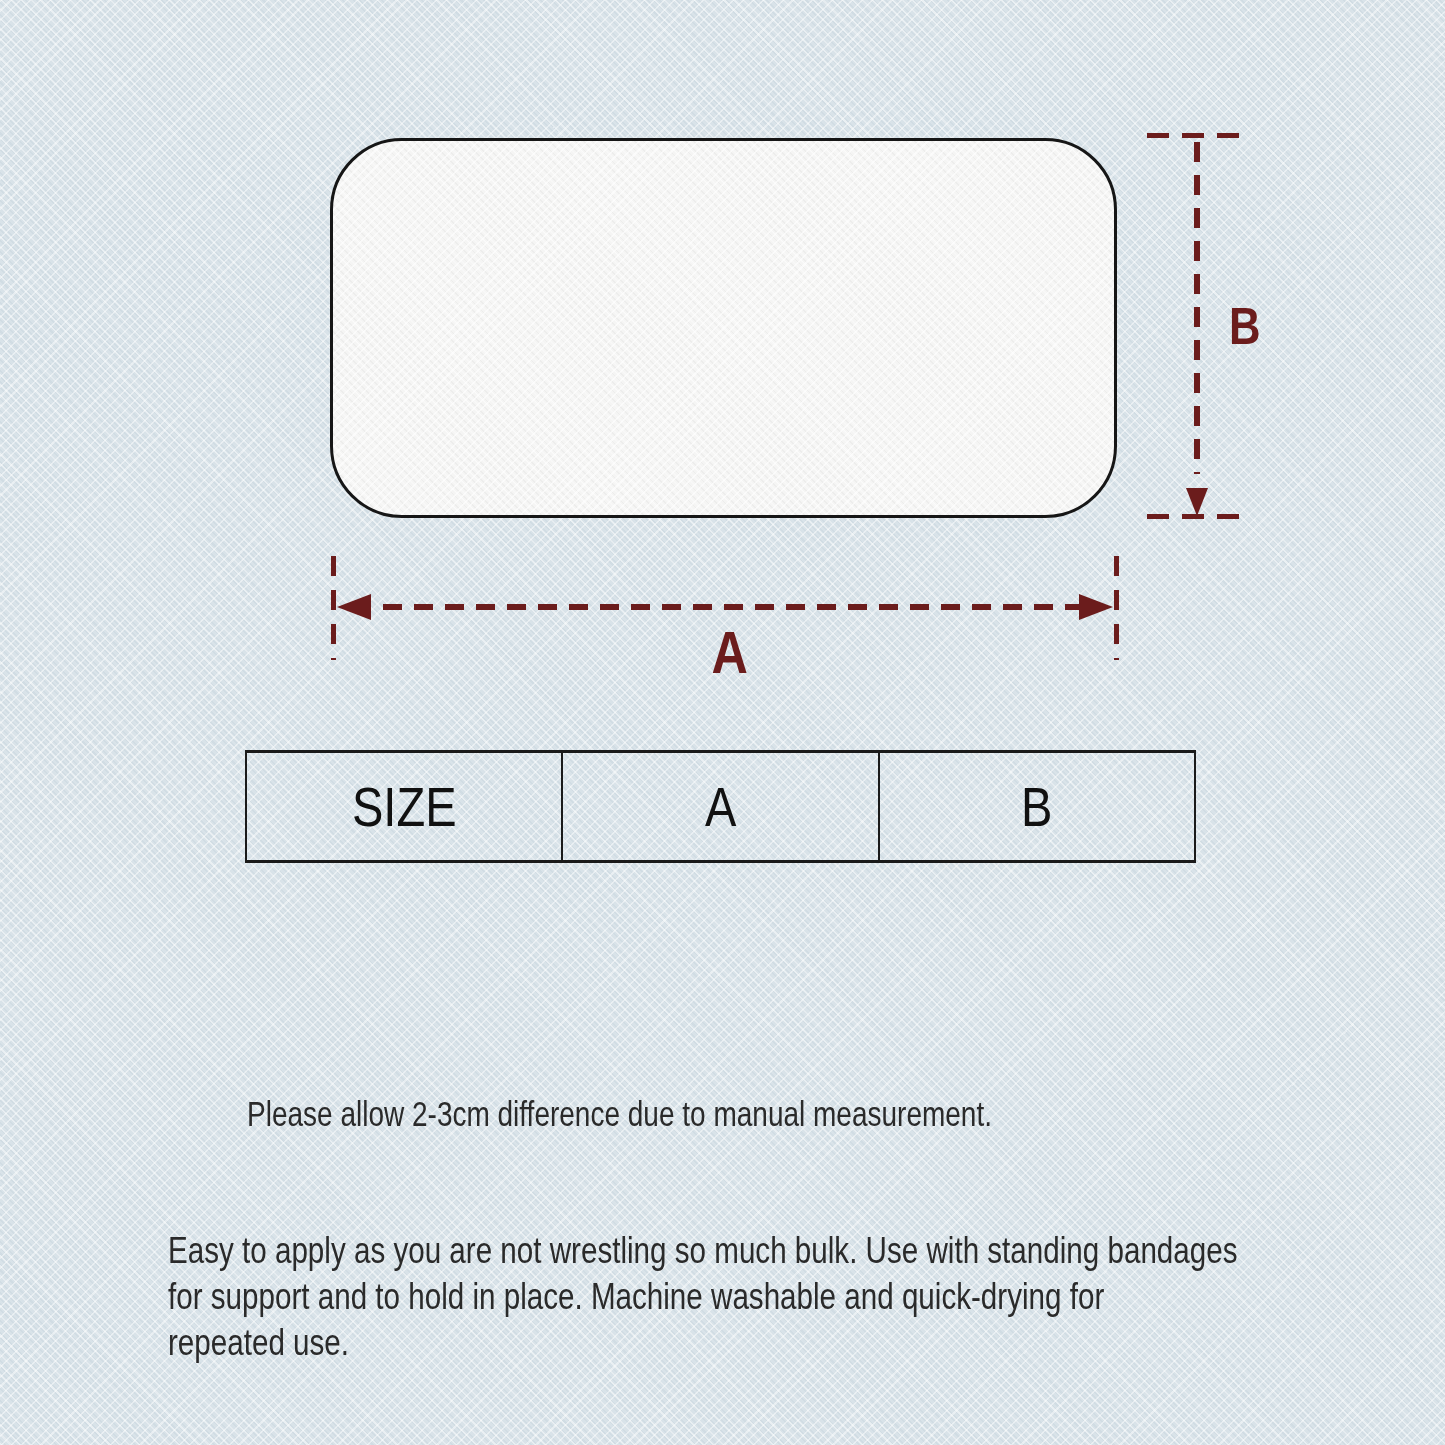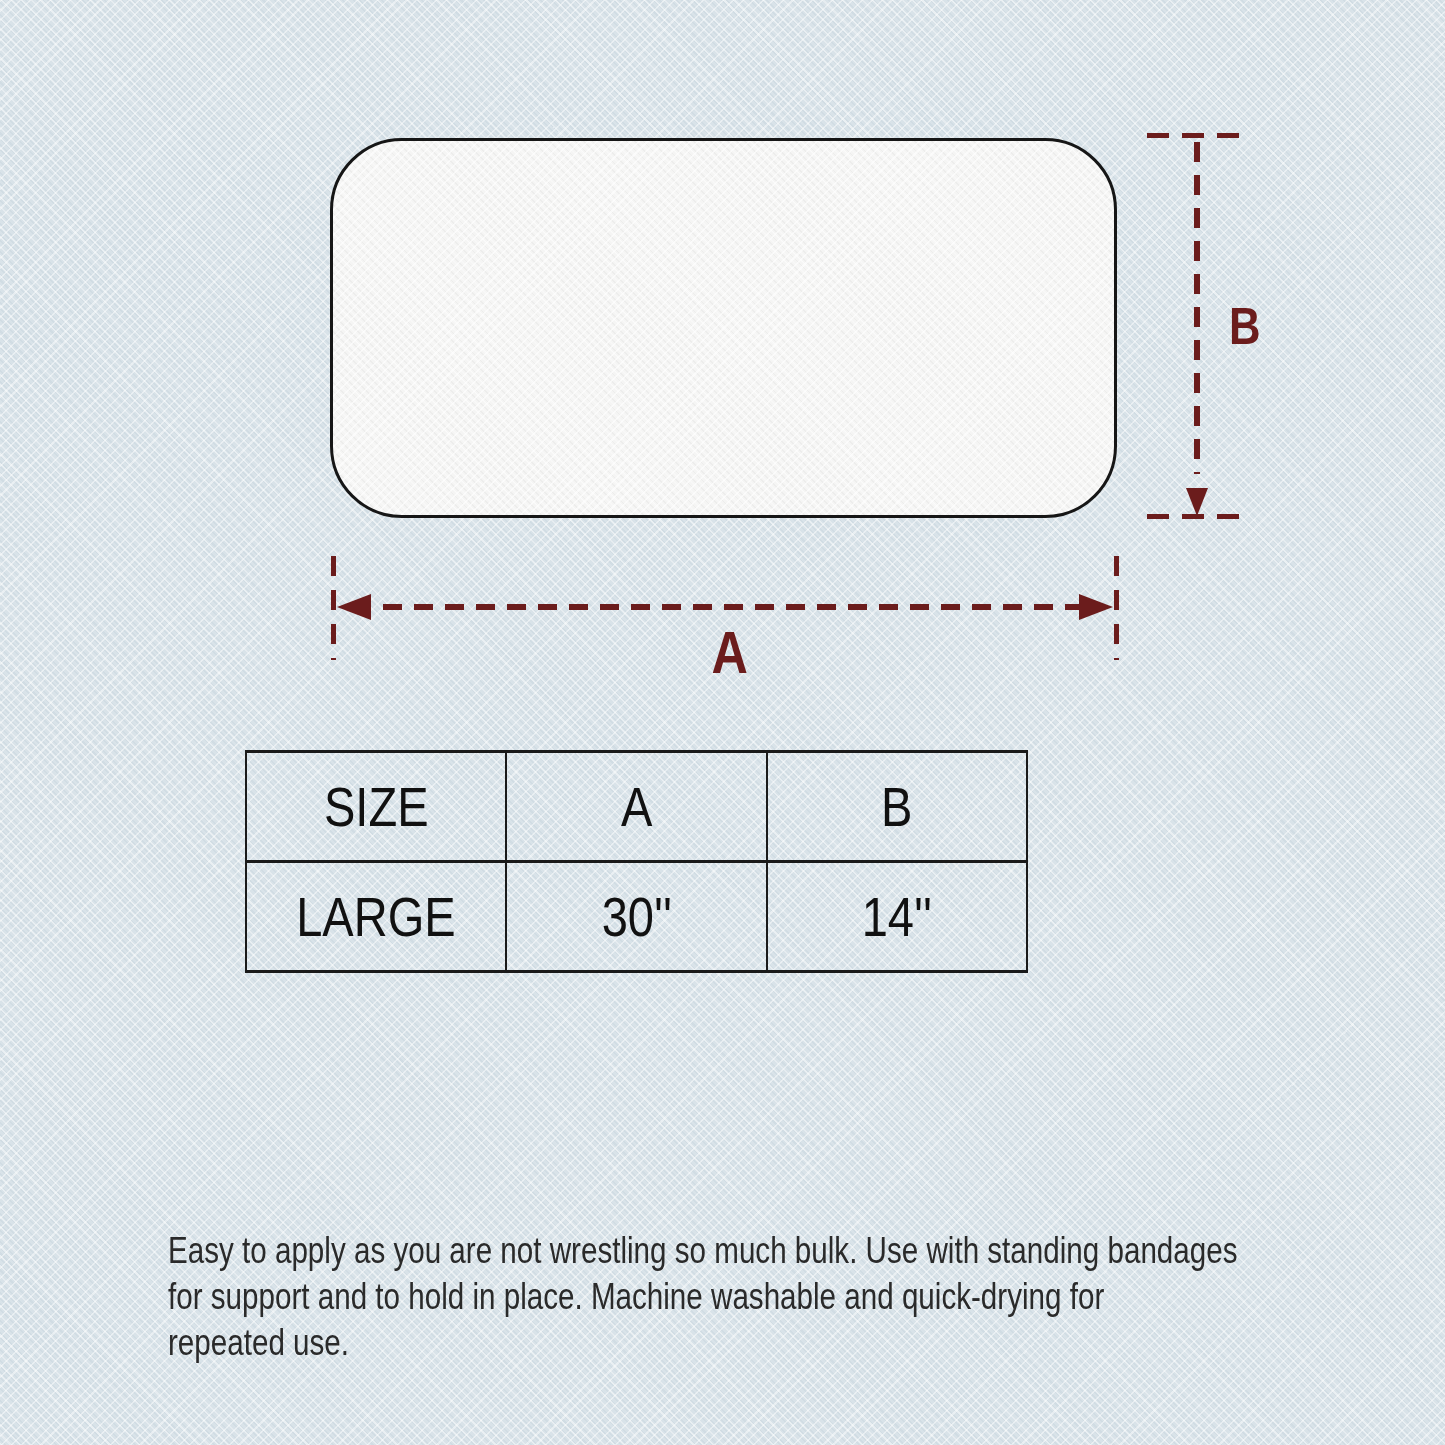--- a/index.html
+++ b/index.html
@@ -81,21 +81,21 @@
     font-weight:bold;
     text-align:center;
   }
   .cond{display:inline-block; transform:scaleX(0.84); transform-origin:center;}
   .cond-l{display:block; transform:scaleX(0.8); transform-origin:left center; white-space:nowrap;}
 
   
   .size-table{
     position:absolute;
     left:245px; top:750px;
-    width:783px;
+    width:951px;
     border-collapse:collapse;
     table-layout:fixed;
   }
   .size-table td{
     width:33.33%;
     height:107px;
     border:2px solid var(--table-border);
     border-top-width:3px;
     border-bottom-width:3px;
     text-align:center;
@@ -144,28 +144,26 @@
     <div class="dim-label" style="left:650px; top:618px; width:160px; font-size:60px;"><span class="cond">A</span></div>
   </div>
 
   <table class="size-table">
     <tbody>
       <tr>
         <td><span class="cond">SIZE</span></td>
         <td><span class="cond">A</span></td>
         <td><span class="cond">B</span></td>
       </tr>
-      <tr>
-        <td><span class="cond">LARGE</span></td>
-        <td><span class="cond">30''</span></td>
-        <td><span class="cond">14''</span></td>
-      </tr>
     </tbody>
   </table>
 
+  <div class="measurement-note">
+    <span class="cond-l">Please allow 2-3cm difference due to manual measurement.</span>
+  </div>
 
   <div class="description">
     <span class="cond-l">Easy to apply as you are not wrestling so much bulk. Use with standing bandages</span>
     <span class="cond-l">for support and to hold in place. Machine washable and quick-drying for</span>
     <span class="cond-l">repeated use.</span>
   </div>
 
 </div>
 
 </body></html>

